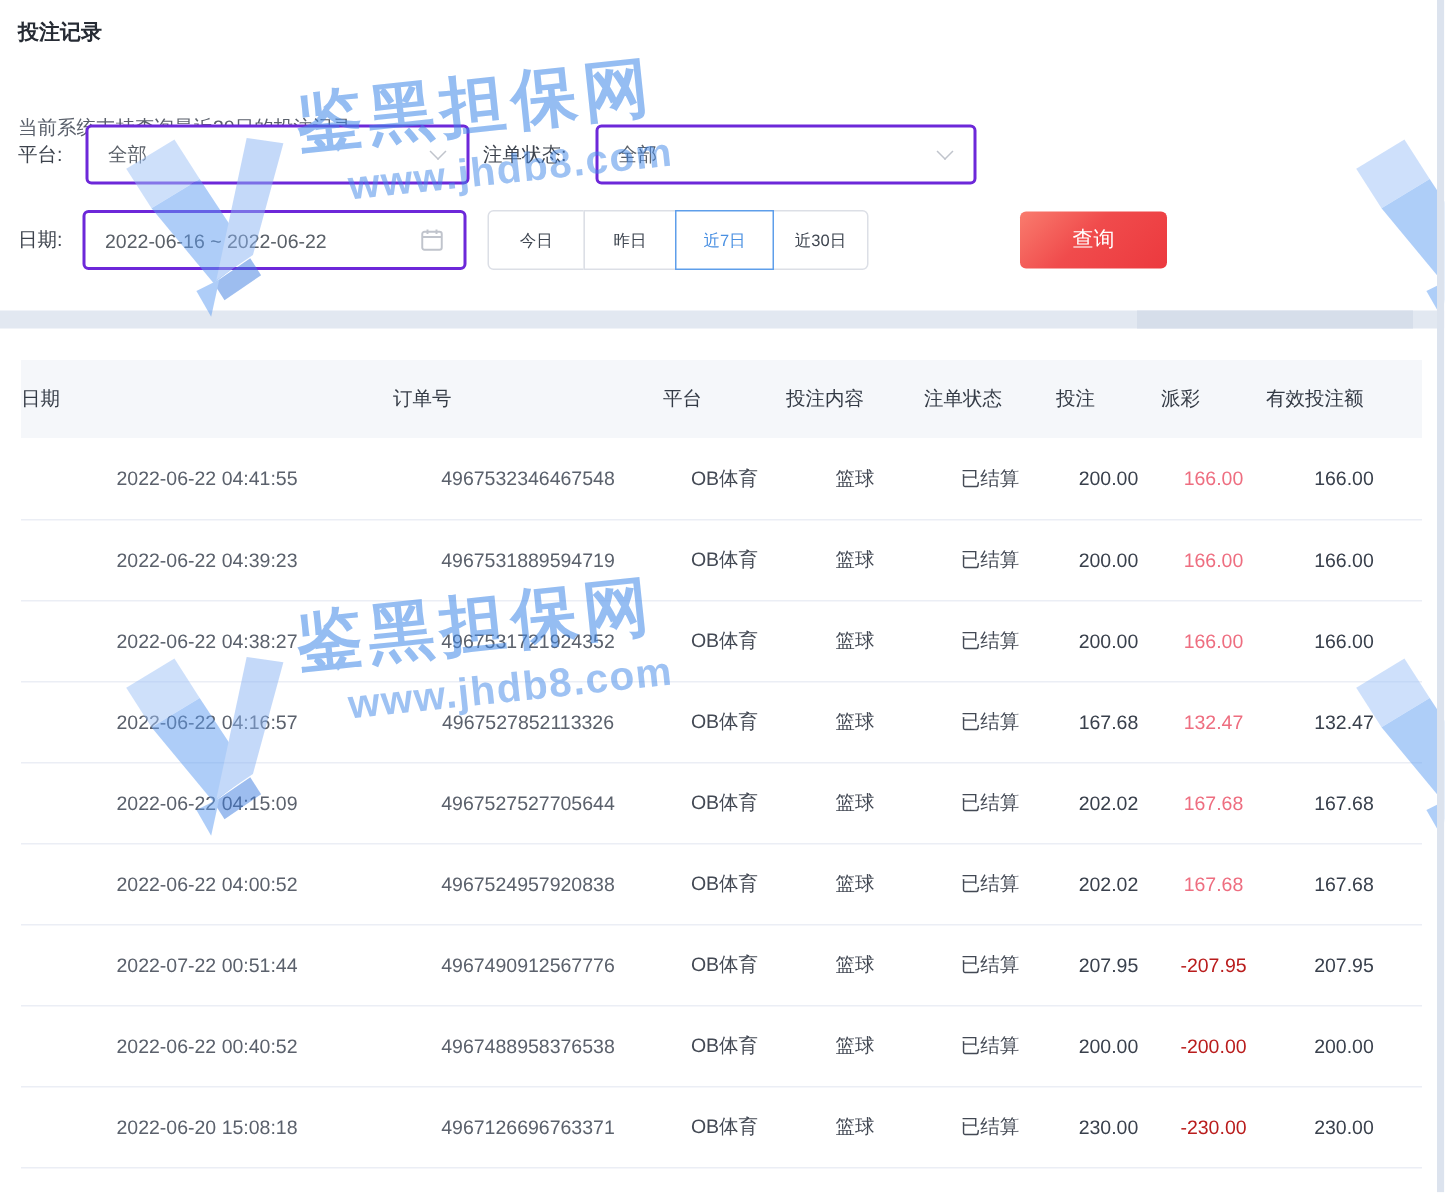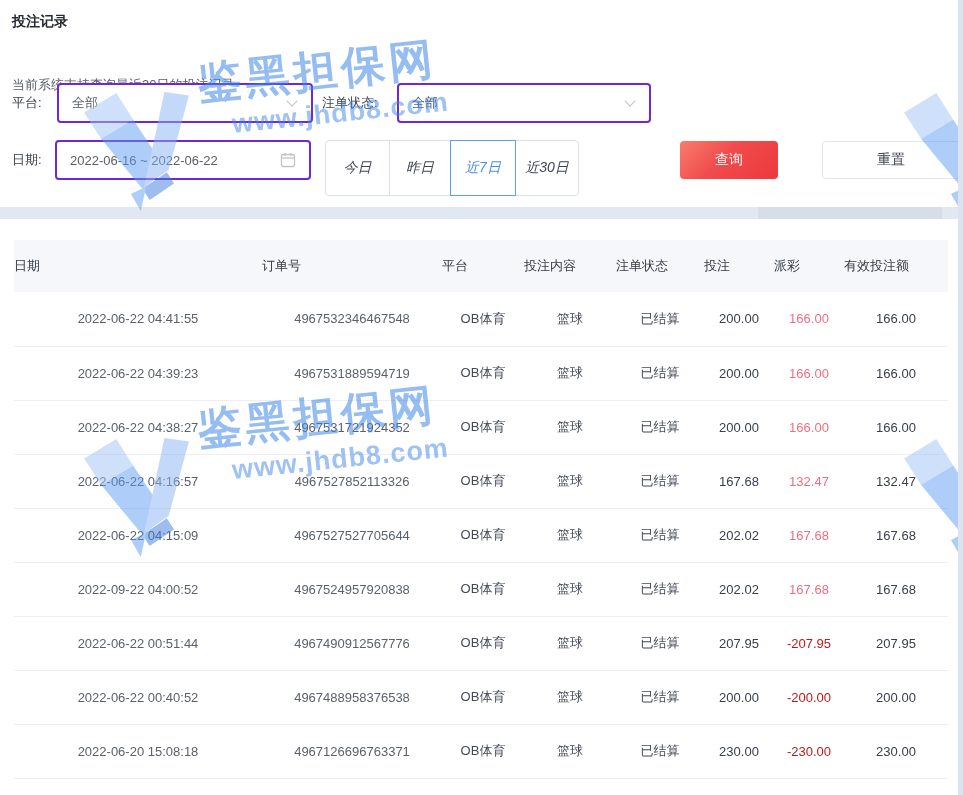--- a/index.html
+++ b/index.html
@@ -24,24 +24,23 @@
   }
   .select-value, .date-value { font-size:13px; color:#5a6068; padding-left:13px; flex:1; white-space:nowrap; }
   .chevron {
     width:8px; height:8px; border-right:1.4px solid #c0c4cc; border-bottom:1.4px solid #c0c4cc;
     transform:rotate(45deg); margin:-4px 15px 0 0; flex:none;
   }
   .cal-icon { margin-right:13px; flex:none; }
 
   .quick-group { position:absolute; left:325px; top:0; display:flex; }
   .qbtn {
-    height:56px; background:#fff; border:1px solid #dcdfe6; margin-left:-1px;
-    font-size:14px; color:#3f4651; cursor:pointer; padding:0;
+    height:40px; background:#fff; border:1px solid #dcdfe6; margin-left:-1px;
+    font-size:11px; color:#3f4651; cursor:pointer; padding:0;
     font-family:inherit;
-    font-style:italic;
   }
   .qbtn:nth-child(1){ width:65px; margin-left:0; border-radius:4px 0 0 4px; }
   .qbtn:nth-child(2){ width:62px; }
   .qbtn:nth-child(3){ width:66px; }
   .qbtn:nth-child(4){ width:64px; border-radius:0 4px 4px 0; }
   .qbtn.active { border-color:#5e9eea; color:#4a90e2; position:relative; z-index:1; }
 
   .query-btn {
     position:absolute; left:680px; top:1px; width:98px; height:38px;
     border:none; border-radius:4px; cursor:pointer;
@@ -121,21 +120,20 @@
         <line x1="11" y1="1" x2="11" y2="4" stroke="#c0c4cc" stroke-width="1.3"></line>
       </svg>
     </div>
     <div class="quick-group">
         <button class="qbtn">今日</button>
         <button class="qbtn">昨日</button>
         <button class="qbtn active">近7日</button>
         <button class="qbtn">近30日</button>
       </div>
     <button class="query-btn">查询</button>
-    <button class="reset-btn">重置</button>
   </div>
 
   <div class="band">
     <div class="band-accent"></div>
   </div>
 
   <div class="table-wrap">
     <table>
       <colgroup>
         <col style="width:248px">
@@ -204,31 +202,31 @@
             <td class="col-date">2022-06-22 04:15:09</td>
             <td class="col-order">4967527527705644</td>
             <td class="col-platform">OB体育</td>
             <td class="col-content">篮球</td>
             <td class="col-status">已结算</td>
             <td class="col-bet">202.02</td>
             <td class="col-payout payout-win">167.68</td>
             <td class="col-valid">167.68</td>
           </tr>
           <tr>
-            <td class="col-date">2022-09-22 04:00:52</td>
+            <td class="col-date">2022-06-22 04:00:52</td>
             <td class="col-order">4967524957920838</td>
             <td class="col-platform">OB体育</td>
             <td class="col-content">篮球</td>
             <td class="col-status">已结算</td>
             <td class="col-bet">202.02</td>
             <td class="col-payout payout-win">167.68</td>
             <td class="col-valid">167.68</td>
           </tr>
           <tr>
-            <td class="col-date">2022-06-22 00:51:44</td>
+            <td class="col-date">2022-07-22 00:51:44</td>
             <td class="col-order">4967490912567776</td>
             <td class="col-platform">OB体育</td>
             <td class="col-content">篮球</td>
             <td class="col-status">已结算</td>
             <td class="col-bet">207.95</td>
             <td class="col-payout payout-loss">-207.95</td>
             <td class="col-valid">207.95</td>
           </tr>
           <tr>
             <td class="col-date">2022-06-22 00:40:52</td>

